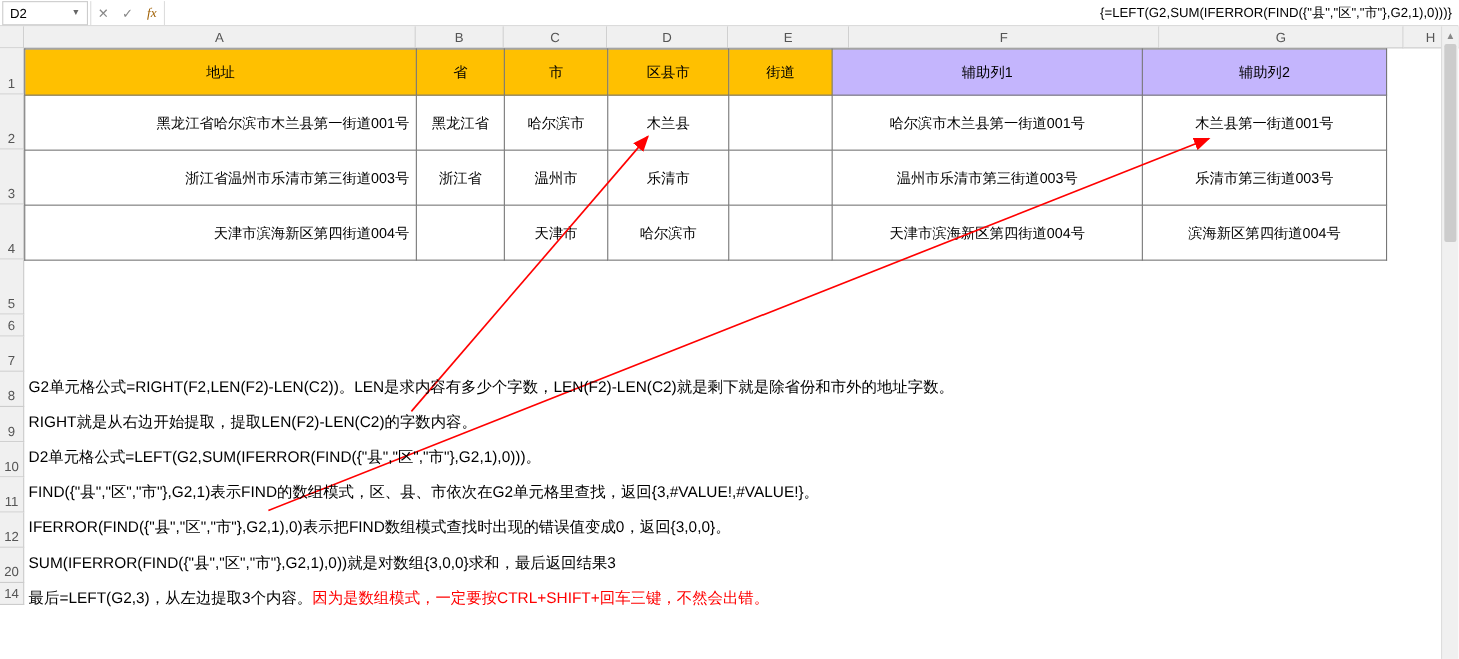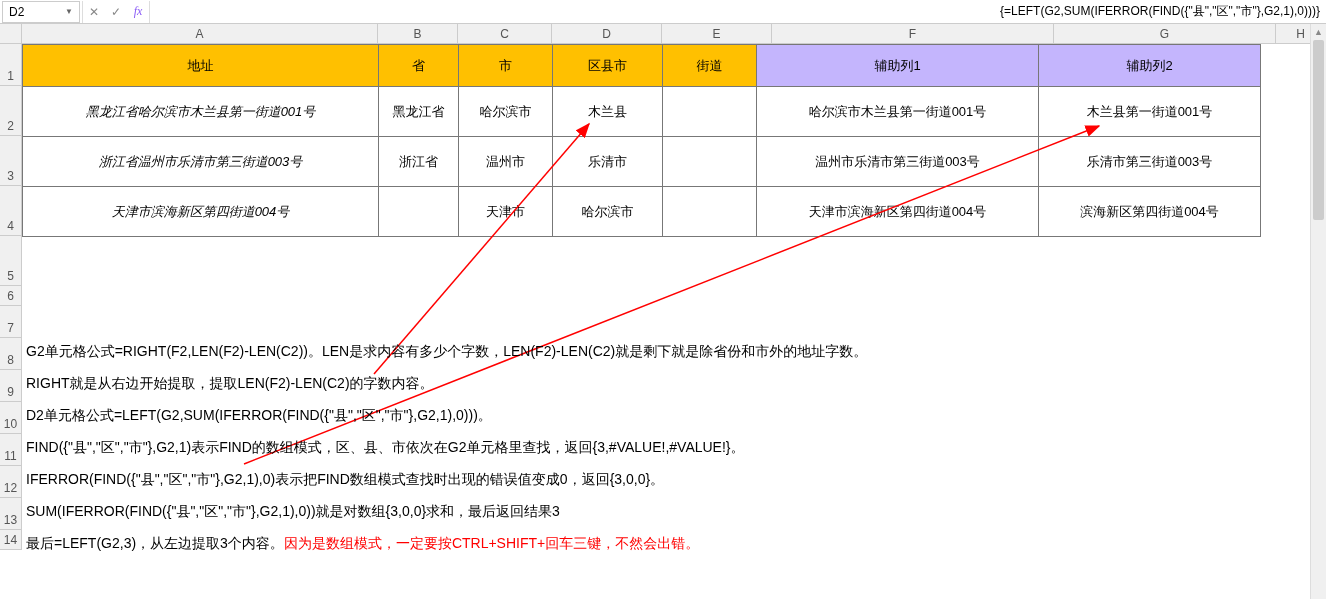--- a/index.html
+++ b/index.html
@@ -3,39 +3,39 @@
 <meta charset="utf-8">
 <style>
   * { box-sizing: border-box; margin: 0; padding: 0; }
   body { font-family: "Microsoft YaHei", Arial, sans-serif; font-size: 13px; background: #fff; width: 1326px; height: 599px; overflow: hidden; position: relative; }
   
   .formula-bar { display: flex; align-items: center; height: 24px; border-bottom: 1px solid #ccc; background: #fff; text-align: right; }
   .name-box { width: 78px; height: 22px; border: 1px solid #ccc; margin: 0 2px; padding: 0 6px; display: flex; align-items: center; justify-content: space-between; font-size: 12px; }
   .name-box .dd { font-size: 8px; color: #666; }
   .fb-btns { display: flex; align-items: center; height: 22px; border-left: 1px solid #ddd; border-right: 1px solid #ddd;}
   .fb-btn { width: 22px; height: 22px; display: flex; align-items: center; justify-content: center; color: #888; font-size: 12px;}
-  .fx { font-style: italic; font-family: serif; color: #8b5cf6; }
+  .fx { font-style: italic; font-family: serif; color: #a16207; }
   .formula-input { flex: 1; padding: 0 6px; font-size: 12px; }
   
   .sheet-wrap { position: relative; }
   .corner { position: absolute; left: 0; top: 0; width: 22px; height: 20px; background: #f0f0f0; border-right: 1px solid #ccc; border-bottom: 1px solid #ccc; }
   .col-headers { position: absolute; left: 22px; top: 0; height: 20px; display: flex; }
   .col-h { background: #f0f0f0; border-right: 1px solid #ccc; border-bottom: 1px solid #ccc; display: flex; align-items: center; justify-content: center; font-size: 12px; color: #555; }
   .row-headers { position: absolute; left: 0; top: 20px; width: 22px; }
   .row-h { background: #f0f0f0; border-right: 1px solid #ccc; border-bottom: 1px solid #ccc; display: flex; align-items: flex-end; justify-content: center; font-size: 12px; color: #555; padding-bottom: 2px; }
   
   .grid-area { position: absolute; left: 22px; top: 20px; }
   
   .data-table { border-collapse: collapse; border-radius: 12px; }
   .data-table td, .data-table th { border: 1px solid #777; padding: 0 6px; vertical-align: middle; font-weight: normal; }
   .hdr-orange { background: #ffc000; text-align: center; height: 42px; }
   .hdr-yellow { background: #c4b5fd; text-align: center; height: 42px; }
   .data-row td { height: 50px; }
   .center { text-align: center; }
-  .left { text-align: center; font-style: italic; }
+  .left { text-align: right; }
   
   .notes { position: absolute; left: 22px; top: 312px; }
   .note-line { height: 32px; display: flex; align-items: center; padding-left: 4px; font-size: 14px; }
   .red { color: #ff0000; }
   
   svg.arrows { position: absolute; left: 22px; top: 20px; pointer-events: none; }
   
   .scrollbar-v { position: absolute; right: 0; top: 24px; width: 16px; bottom: 0; background: #f0f0f0; border-left: 1px solid #ddd; }
   .sb-btn { height: 16px; display: flex; align-items: center; justify-content: center; color: #888; font-size: 9px; }
   .sb-thumb { position: absolute; top: 16px; left: 2px; right: 2px; height: 180px; background: #ccc; border-radius: 2px; }
@@ -76,21 +76,21 @@
       <div class="row-h" style="height: 50px;">3</div>
       <div class="row-h" style="height: 50px;">4</div>
       <div class="row-h" style="height: 50px;">5</div>
       <div class="row-h" style="height: 20px;">6</div>
       <div class="row-h" style="height: 32px;">7</div>
       <div class="row-h" style="height: 32px;">8</div>
       <div class="row-h" style="height: 32px;">9</div>
       <div class="row-h" style="height: 32px;">10</div>
       <div class="row-h" style="height: 32px;">11</div>
       <div class="row-h" style="height: 32px;">12</div>
-      <div class="row-h" style="height: 32px;">13</div>
+      <div class="row-h" style="height: 32px;">20</div>
       <div class="row-h" style="height: 20px;">14</div>
     </div>
 
   <div class="grid-area">
     <table class="data-table">
       <tbody>
           <tr>
         <th class="hdr-orange" style="width:356px">地址</th>
         <th class="hdr-orange" style="width:80px">省</th>
         <th class="hdr-orange" style="width:94px">市</th>

